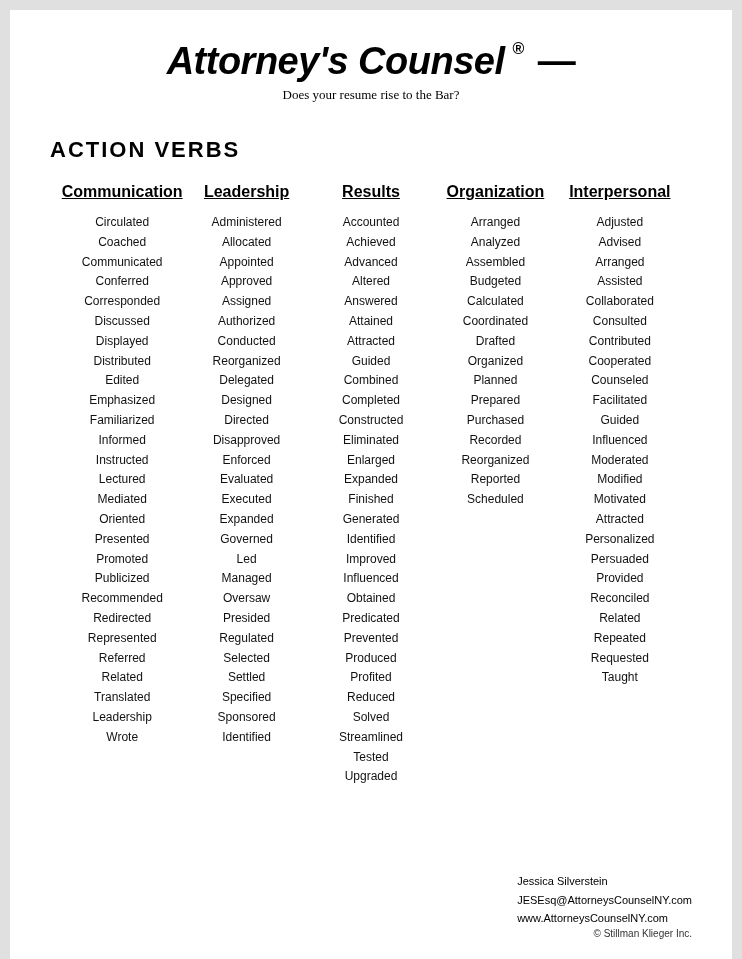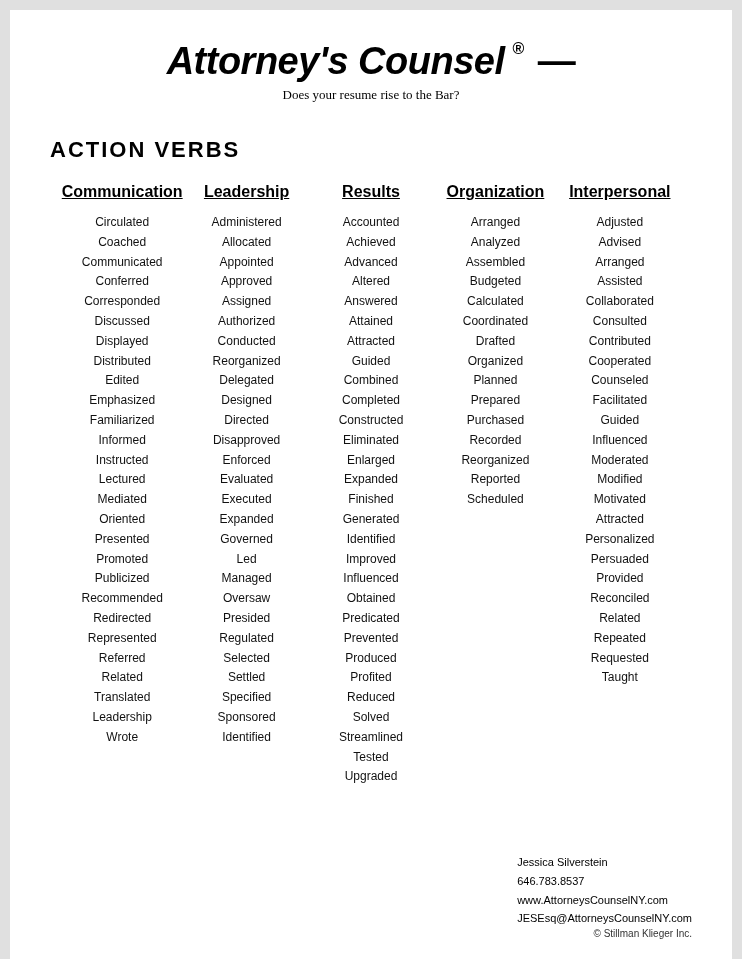--- a/index.html
+++ b/index.html
@@ -262,20 +262,19 @@
         <div class="col-word">Related</div>
         <div class="col-word">Repeated</div>
         <div class="col-word">Requested</div>
         <div class="col-word">Taught</div>
       </div>
     </div>
 
   <div class="footer">
     <div class="footer-left">
       <div>Jessica Silverstein</div>
-      <div>646.783.8537</div>
+      <div>JESEsq@AttorneysCounselNY.com</div>
       <div>www.AttorneysCounselNY.com</div>
-      <div>JESEsq@AttorneysCounselNY.com</div>
     </div>
     <div class="footer-right">© Stillman Klieger Inc.</div>
   </div>
 
 </div>
 
 </body></html>

